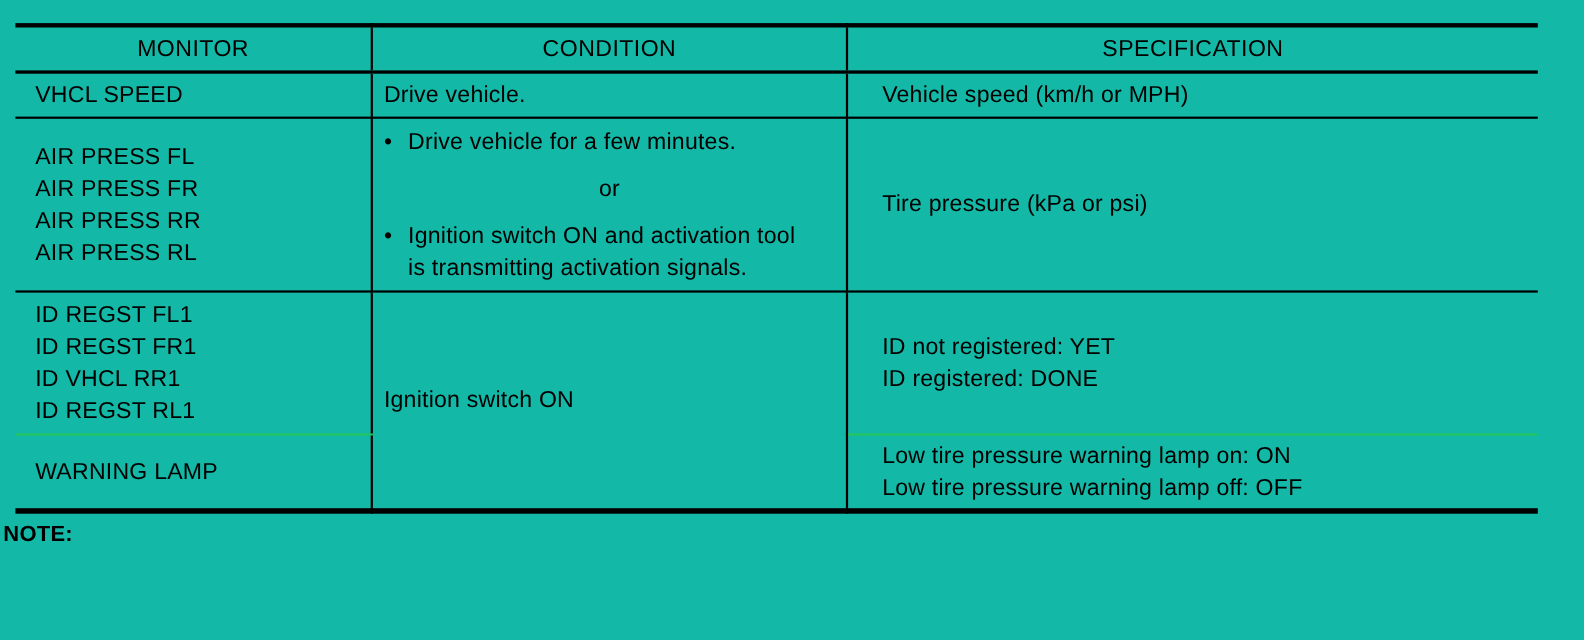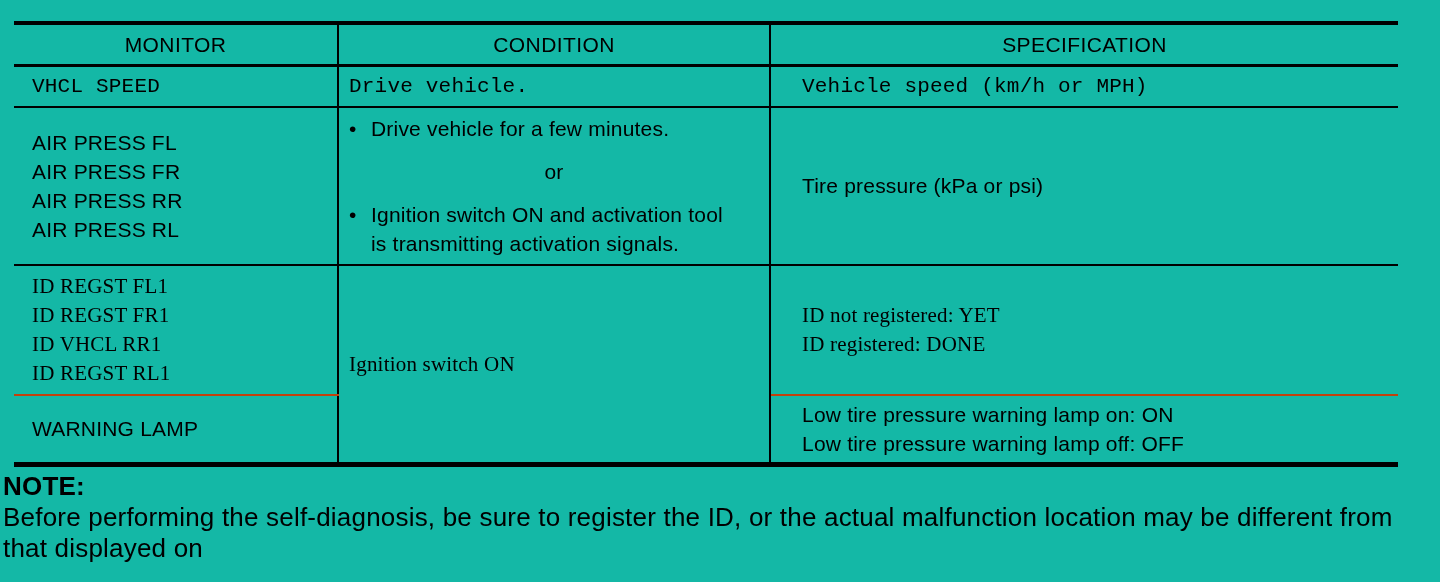--- a/index.html
+++ b/index.html
@@ -36,23 +36,23 @@
     vertical-align: middle;
     font-weight: normal;
   }
   .vline { border-right: 2px solid #000; }
   tr.header-row th {
     height: 39px;
     text-align: center;
     border-bottom: 3px solid #000;
     letter-spacing: 0.4px;
   }
-  tr.row-vhcl td { height: 39px; border-bottom: 2px solid #000; font-family: Liberation Mono, monospace; }
+  tr.row-vhcl td { height: 39px; border-bottom: 2px solid #000; }
   tr.row-air td { height: 156px; border-bottom: 2px solid #000; }
-  tr.row-id td { height: 128px; border-bottom: 2px solid #c2410c; font-family: Liberation Serif, serif; }
+  tr.row-id td { height: 128px; border-bottom: 2px solid #22c55e; }
   tr.row-warning td { height: 66px; }
   td.cell-monitor { padding-left: 18px; }
   td.cell-condition { padding-left: 10px; }
   td.cell-spec { padding-left: 31px; }
   .lines div { line-height: 29px; }
   .cond-stack { width: 100%; }
   .bullet-line {
     display: flex;
     align-items: flex-start;
     line-height: 29px;
@@ -67,21 +67,21 @@
     text-align: center;
     line-height: 29px;
     margin: 14px 0;
     padding-right: 10px;
   }
   .note-block {
     position: absolute;
     left: 3px;
     top: 471px;
     width: 1432px;
-    font-size: 26px;
+    font-size: 20px;
     letter-spacing: 0.2px;
   }
   .note-label {
     font-weight: bold;
     line-height: 31px;
   }
   .note-line { line-height: 31px; }
 </style>
 </head>
 <body>
@@ -160,16 +160,15 @@
           <div>Low tire pressure warning lamp on: ON</div>
           <div>Low tire pressure warning lamp off: OFF</div>
         </div>
       </td>
     </tr>
   </tbody>
     </table>
 
   <div class="note-block">
     <div class="note-label">NOTE:</div>
-    <div class="note-line">Before performing the self-diagnosis, be sure to register the ID, or the actual malfunction location may be different from that displayed on</div>
   </div>
 
 </div>
 
 </body></html>

